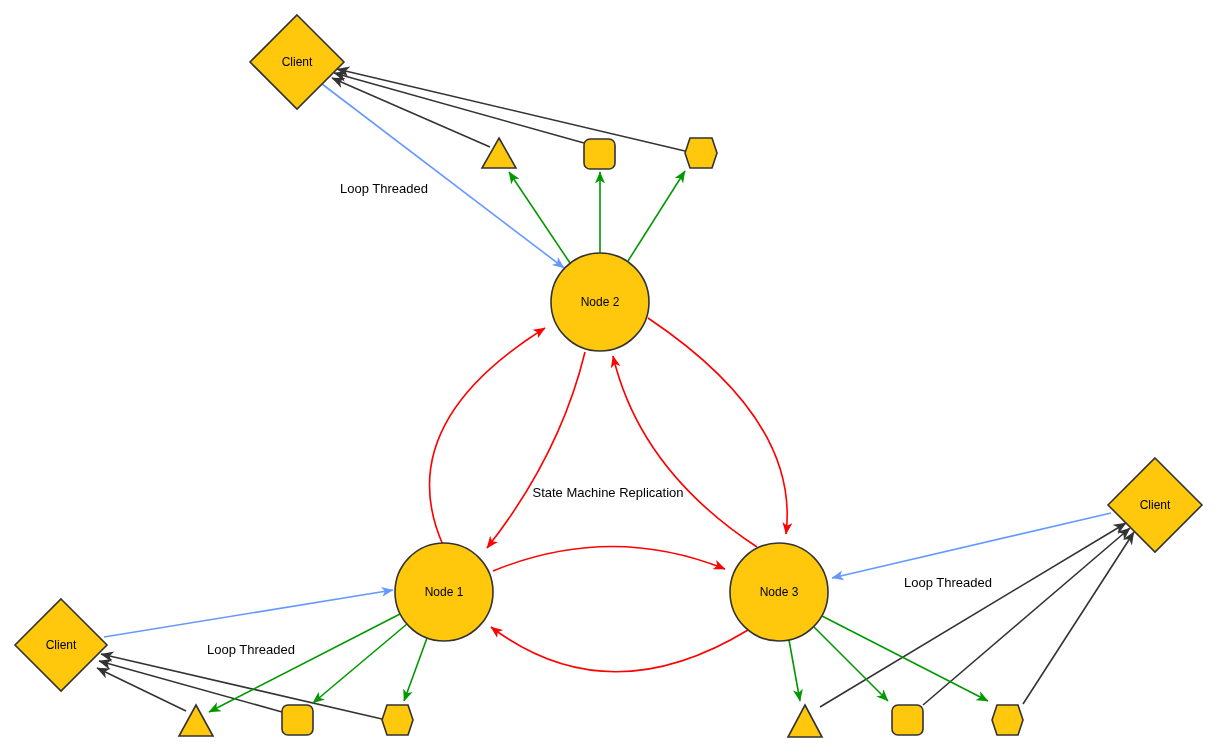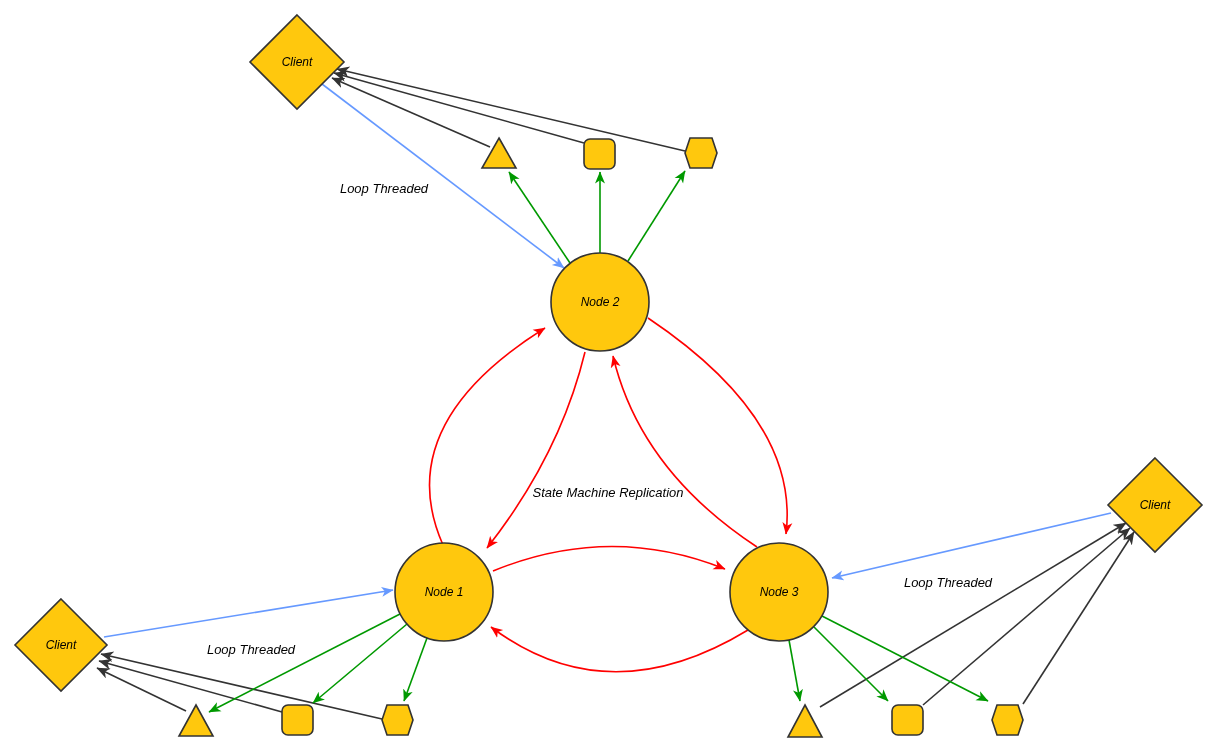--- a/index.html
+++ b/index.html
@@ -7,21 +7,20 @@
     padding: 0;
     background: var(--canvas, #ffffff);
     width: 1216px;
     height: 750px;
     overflow: hidden;
   }
   #diagram-root {
     width: 1216px;
     height: 652px;
     position: relative;
-    font-style: italic;
   }
   svg {
     display: block;
     font-family: "Liberation Sans", sans-serif;
   }
   .shape {
     fill: var(--shape_fill, #FFC80D);
     stroke: var(--shape_stroke, #333333);
     stroke-width: 1.6;
   }

